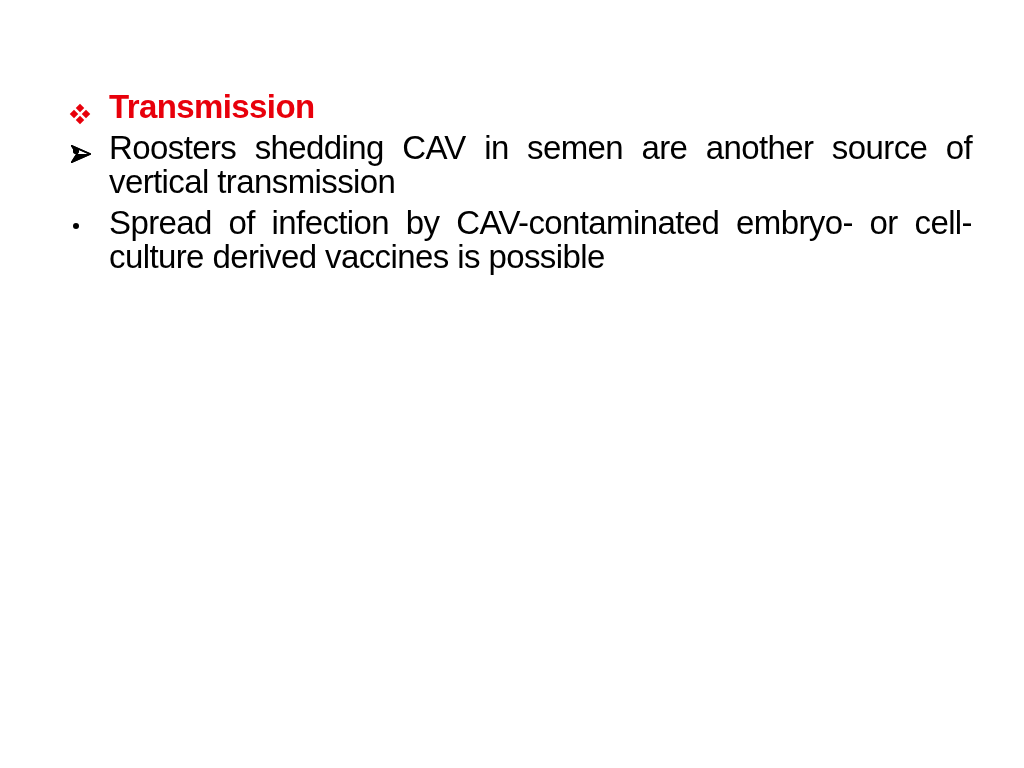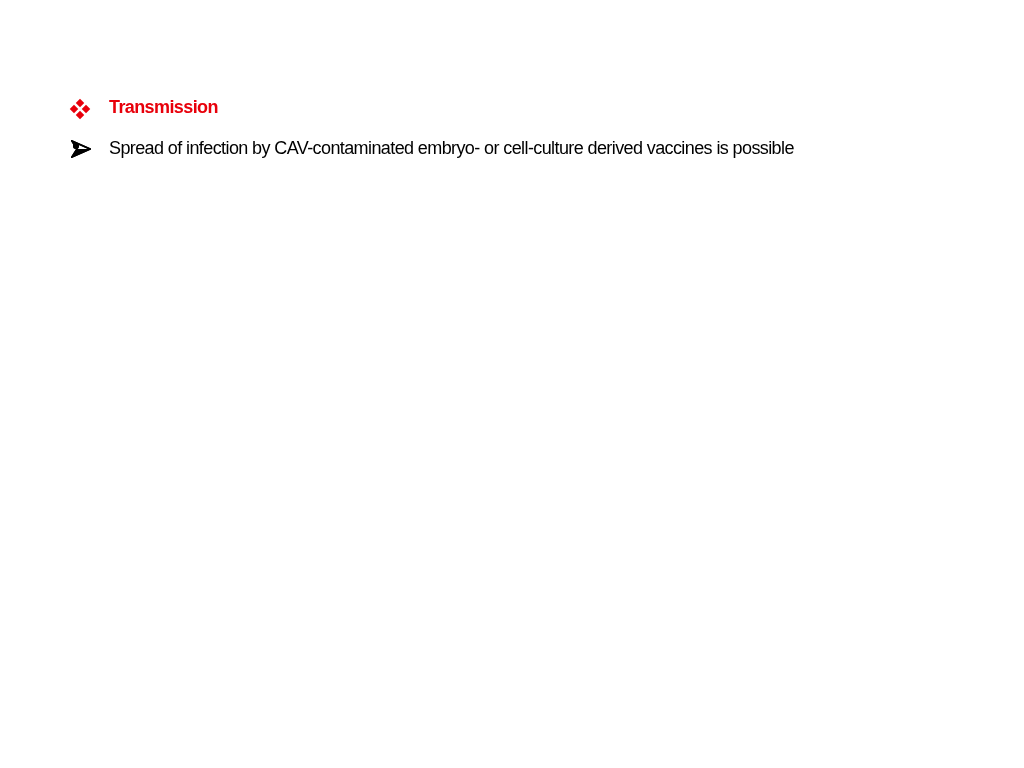--- a/index.html
+++ b/index.html
@@ -17,21 +17,21 @@
     }
     .slide-content {
       position: absolute;
       left: 68px;
       top: 90px;
       width: 904px;
     }
     .row {
       position: relative;
       padding-left: 41px;
-      font-size: 18px;
+      font-size: 33px;
       line-height: 34px;
       margin-bottom: 7px;
       text-align: justify;
       text-align-last: left;
       letter-spacing: -0.6px;
     }
     .row .marker {
       position: absolute;
       left: 0;
       top: 0;
@@ -114,19 +114,23 @@
   <div class="row subheading">
     <span class="marker">
       <svg class="arrow-icon" width="20" height="18" viewBox="0 0 20 18">
         <path d="M1 1 L19 9 L1 17 L6 9 Z" fill="none" stroke="#000" stroke-width="1.6" stroke-linejoin="miter"></path>
         <path d="M6 9 L19 9 L1 17 Z" fill="#000"></path>
       </svg>
     </span>
   </div>
 
 
+  <div class="row">
+    <span class="marker"><span class="bullet-dot"></span></span>
+    <span>Roosters shedding CAV in semen are another source of vertical transmission</span>
+  </div>
 
   <div class="row">
     <span class="marker"><span class="bullet-dot"></span></span>
     <span>Spread of infection by CAV-contaminated embryo- or cell-culture derived vaccines is possible</span>
   </div>
 
 </div>
 
 </body></html>

